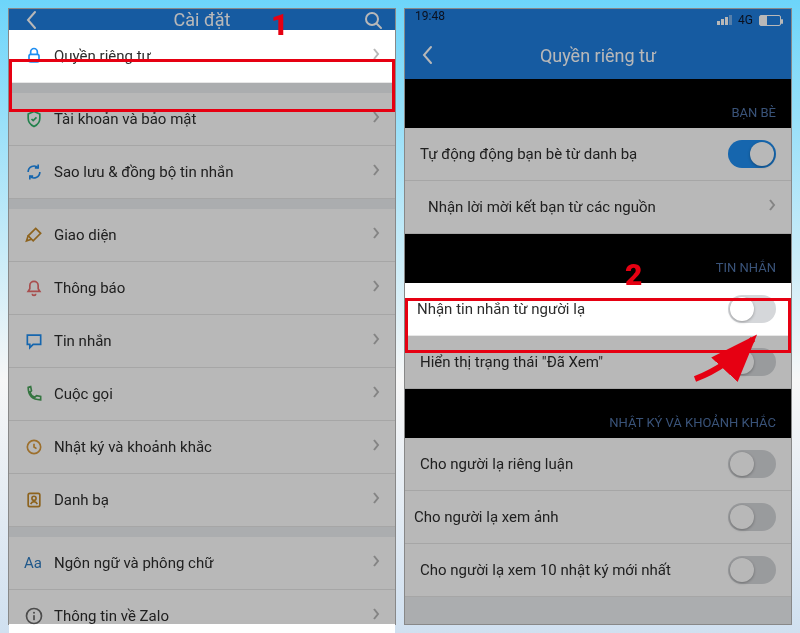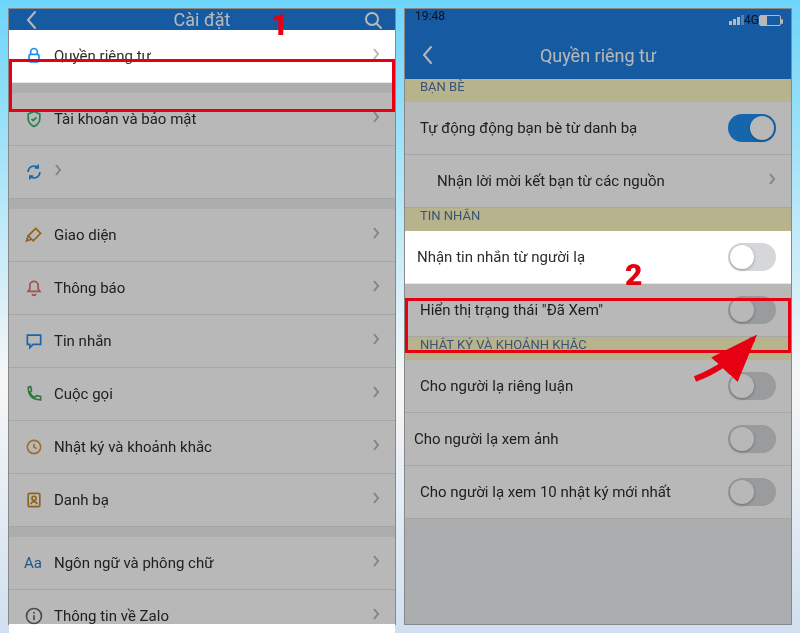--- a/index.html
+++ b/index.html
@@ -56,21 +56,21 @@
   }
   .status-bar {
     background: #1f7ee0;
     height: 22px;
     display: flex;
     color: #0f172a;
     font-size: 12px;
     padding: 0 10px;
     justify-content: space-between;
   }
-  .status-right { display: flex; align-items: center; }
+  .status-right { display: flex; align-items: center; gap: 6px; }
   .row {
     height: 53px;
     display: flex;
     align-items: center;
     padding: 0 15px;
     background: #fff;
     border-bottom: 1px solid #e7e7e7;
     position: relative;
     font-size: 15px;
     color: #2d2d2d;
@@ -85,22 +85,23 @@
   .row .chev {
     color: #b8b8b8;
   }
   .gap {
     height: 10px;
     background: #eef0f3;
   }
   .section-title {
     font-size: 13px;
     color: #5073a8;
-    padding: 0 15px 8px;
-    background: #fef9c3;
+    padding: 26px 15px 8px;
+    background: #000000;
+    text-align: right;
   }
   .toggle {
     width: 48px;
     height: 28px;
     border-radius: 14px;
     background: #d5d7da;
     position: relative;
   }
   .toggle.on { background: #1f8ef1; }
   .toggle .knob {
@@ -199,20 +200,21 @@
           </svg></span>
       </div>
       <div class="row">
         <span class="icon-slot">
           <svg width="20" height="20" viewBox="0 0 24 24">
             <path d="M5 12 a7 7 0 0 1 12-5" fill="none" stroke="#1f8ef1" stroke-width="2"></path>
             <path d="M19 12 a7 7 0 0 1-12 5" fill="none" stroke="#1f8ef1" stroke-width="2"></path>
             <path d="M17 3 v4 h-4 M7 21 v-4 h4" fill="none" stroke="#1f8ef1" stroke-width="2"></path>
           </svg>
         </span>
+        <span class="label">Sao lưu &amp; đồng bộ tin nhắn</span>
         <span class="chev"><svg width="8" height="14" viewBox="0 0 8 14">
             <path d="M2 2 L6 7 L2 12" stroke="#b8b8b8" stroke-width="2" fill="none"></path>
           </svg></span>
       </div>
       <div class="gap"></div>
       <div class="row">
         <span class="icon-slot">
           <svg width="20" height="20" viewBox="0 0 24 24">
             <path d="M14 4 l6 6 -9 9 -6-6z" fill="none" stroke="#c48a2a" stroke-width="2"></path>
             <path d="M5 13 l-2 6 6-2" fill="none" stroke="#c48a2a" stroke-width="2"></path>
@@ -350,21 +352,21 @@
   </svg>
 
   <div id="right-body">
       <div class="section-title">BẠN BÈ</div>
       <div class="row" style="padding-left:15px">
         <span class="label">Tự động động bạn bè từ danh bạ</span>
         <div class="toggle on">
           <div class="knob"></div>
         </div>
       </div>
-      <div class="row" style="padding-left:32px">
+      <div class="row" style="padding-left:23px">
         <span class="label">Nhận lời mời kết bạn từ các nguồn</span>
         <span class="chev"><svg width="8" height="14" viewBox="0 0 8 14">
             <path d="M2 2 L6 7 L2 12" stroke="#b8b8b8" stroke-width="2" fill="none"></path>
           </svg></span>
       </div>
       <div class="section-title">TIN NHẮN</div>
       <div class="row elevated" style="padding-left:12px">
         <span class="label">Nhận tin nhắn từ người lạ</span>
         <div class="toggle elevated">
           <div class="knob"></div>

